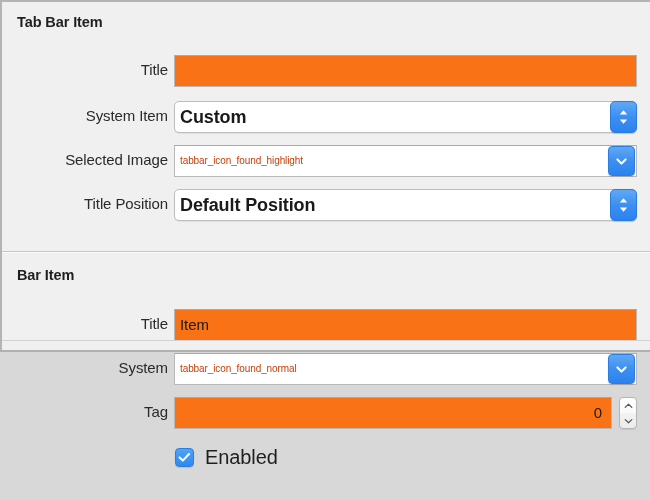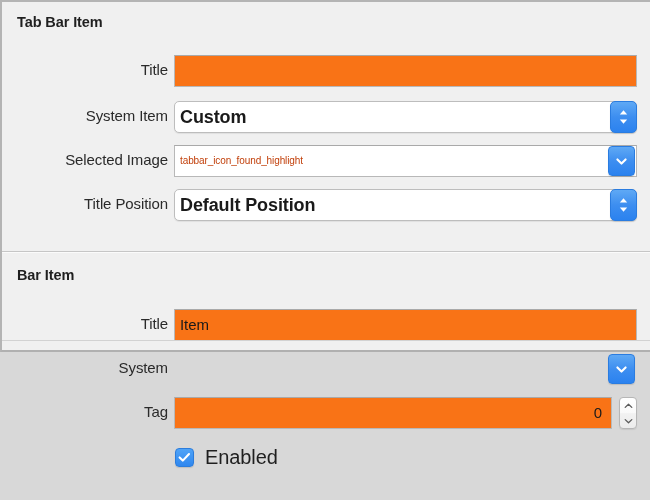--- a/index.html
+++ b/index.html
@@ -252,20 +252,21 @@
 
     <div class="section-title" style="left:15px; top:265px;">Bar Item</div>
 
     <div class="row" style="top:305px;">
       <div class="row-label">Title</div>
       <div class="textfield" style="left:172px; top:2px; width:463px; height:32px;" title="">Item</div>
     </div>
 
     <div class="row" style="top:349px;">
       <div class="row-label">System</div>
+      <div class="combo" style="left:172px; top:2px; width:463px; height:32px;" title="">tabbar_icon_found_normal</div>
       <div class="combo-arrow" style="left:606px; top:3px; height:30px;">
         <svg width="13" height="9" viewBox="0 0 13 9" aria-hidden="true">
           <path d="M2.4 2.4 L6.5 6.6 L10.6 2.4" stroke="#ffffff" stroke-width="2.1" fill="none" stroke-linecap="round" stroke-linejoin="round"></path>
         </svg>
       </div>
     </div>
 
     <div class="row" style="top:393px;">
       <div class="row-label">Tag</div>
       <div class="textfield num" style="left:172px; top:2px; width:438px; height:32px;" title="">0</div>

